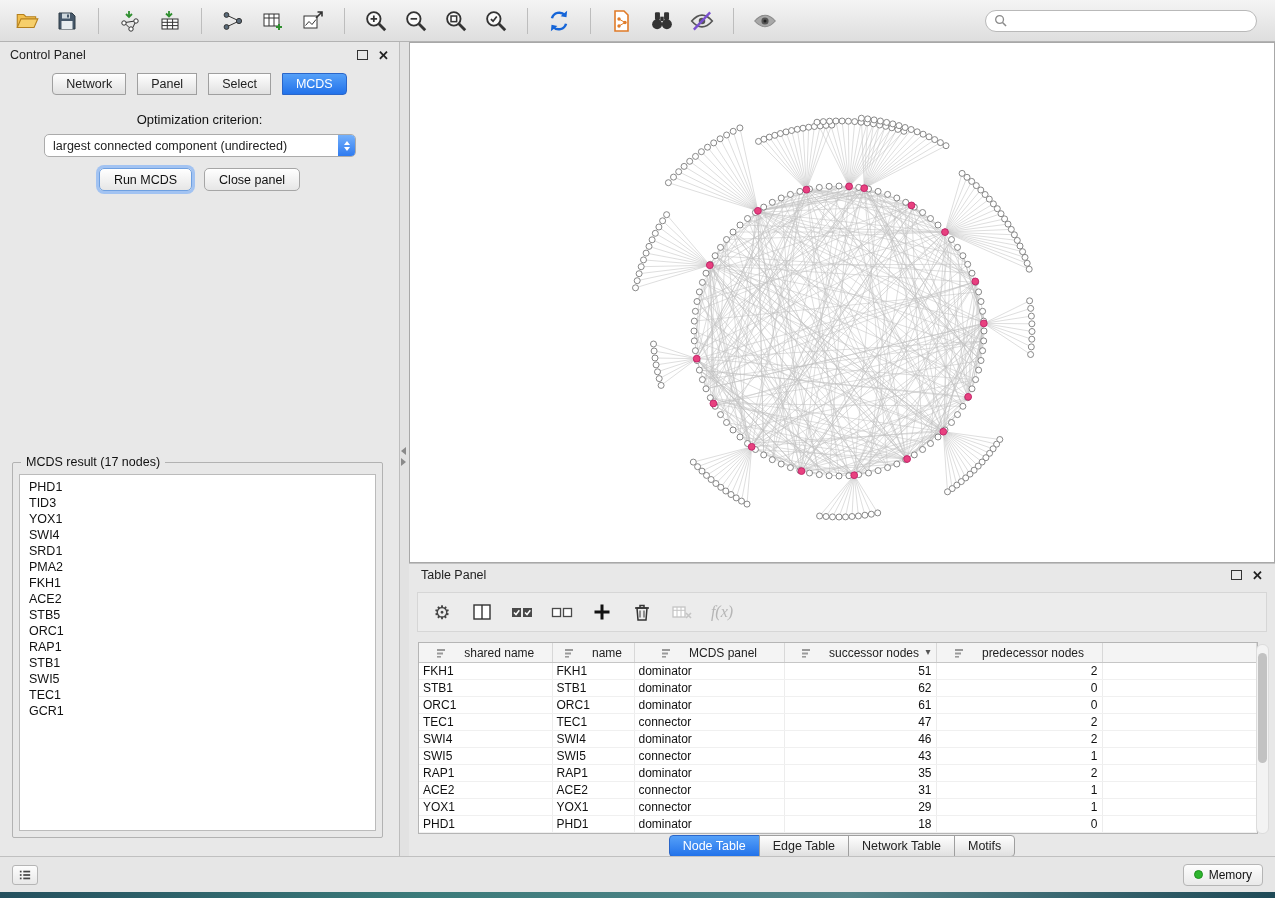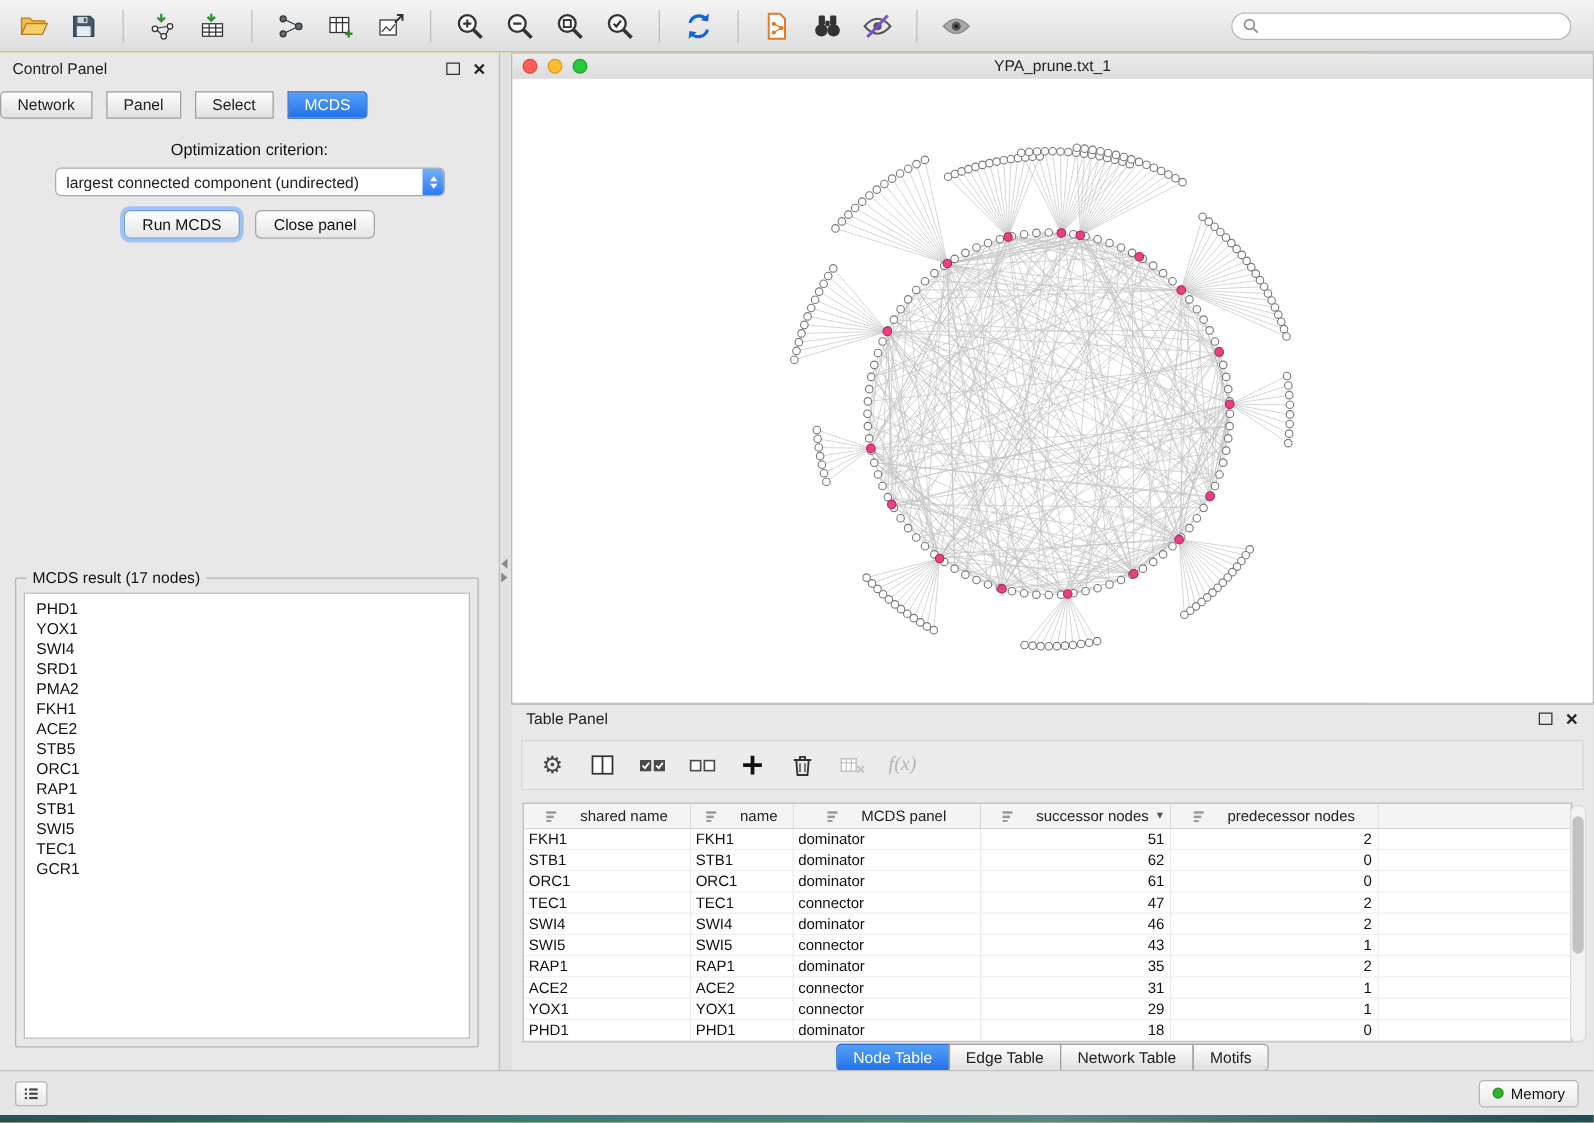--- a/index.html
+++ b/index.html
@@ -1,37 +1,37 @@
 <!DOCTYPE html>
 <html><head>
 <meta charset="utf-8">
 <style>
   html,body{margin:0;padding:0;}
   body{width:1275px;height:898px;overflow:hidden;font-family:"Liberation Sans",sans-serif;background:#e9e9e9;}
-  #app{position:relative;width:1059px;height:898px;background:#fde047;font-size:12px;color:#222;padding-left:40px;}
+  #app{position:relative;width:1059px;height:898px;background:#c2410c;font-size:12px;color:#222;}
   button{font-family:"Liberation Sans",sans-serif;}
 
   
   .toolbar{position:absolute;left:0;top:0;width:1275px;height:42px;
     background:linear-gradient(#f4f4f4,#dedede);border-bottom:1px solid #b3b3b3;
     display:flex;align-items:center;padding:0 10px;box-sizing:border-box;gap:6px;}
   .tbtn{width:34px;height:32px;border:none;background:transparent;display:flex;align-items:center;justify-content:center;padding:0;cursor:pointer;}
   .tbtn svg{display:block;}
   .tsep{width:1px;height:26px;background:#bdbdbd;margin:0 8px;}
   .searchbox{margin-left:auto;margin-right:8px;width:272px;height:22px;background:#fff;border:1px solid #b9b9b9;border-radius:12px;display:flex;align-items:center;padding:0 8px;gap:5px;box-sizing:border-box;}
   .searchbox input{border:none;outline:none;flex:1;font-size:12px;background:transparent;}
 
   
   .control-panel{position:absolute;left:0;top:42px;width:400px;height:814px;background:#e8e8e8;border-right:1px solid #bdbdbd;box-sizing:border-box;}
   .cp-header{position:absolute;left:0;top:0;right:0;height:26px;display:flex;align-items:center;padding:0 10px;}
   .panel-title{font-size:12.5px;color:#222;}
   .hdr-icons{margin-left:auto;display:flex;align-items:center;gap:10px;}
   .float-ic{width:9px;height:8px;border:1.5px solid #333;display:inline-block;}
   .close-ic{font-size:13px;font-weight:bold;color:#222;line-height:1;cursor:pointer;}
-  .cp-tabs{position:absolute;top:31px;left:0;right:0;display:flex;justify-content:flex-start;gap:12px;}
+  .cp-tabs{position:absolute;top:31px;left:0;right:0;display:flex;justify-content:center;gap:12px;}
   .seg{height:22px;padding:0 13px;font-size:12.5px;border:1px solid #9f9f9f;background:linear-gradient(#fefefe,#e0e0e0);margin-left:-1px;cursor:pointer;color:#222;}
   .seg:first-child{border-radius:4px 0 0 4px;margin-left:0;}
   .seg:last-child{border-radius:0 4px 4px 0;}
   .seg.active{background:linear-gradient(#55a0f8,#2272ea);color:#fff;border-color:#2a66c9;}
   .opt-label{position:absolute;top:70px;left:0;right:0;text-align:center;font-size:13px;color:#111;}
   .selectbox{position:absolute;top:92px;left:44px;width:312px;height:23px;background:#fff;border:1px solid #ababab;border-radius:5px;display:flex;align-items:center;box-sizing:border-box;cursor:pointer;}
   .selectbox .sel-text{flex:1;padding:0 8px;font-size:12.5px;white-space:nowrap;overflow:hidden;}
   .sel-stepper{width:17px;height:21px;border-radius:0 4px 4px 0;background:linear-gradient(#74b0fb,#2f7bf0);display:flex;flex-direction:column;align-items:center;justify-content:center;gap:2px;}
   .sel-stepper i{display:block;width:0;height:0;border-left:3.5px solid transparent;border-right:3.5px solid transparent;}
   .sel-stepper .up{border-bottom:4px solid #fff;}
@@ -254,20 +254,21 @@
         </span>
     </div>
     <div class="btn-row">
       <button class="pbtn focused">Run MCDS</button>
       <button class="pbtn">Close panel</button>
     </div>
     <div class="groupbox">
       <span class="legend">MCDS result (17 nodes)</span>
       <div class="mcds-list" id="mcds-list">
           <div class="mcds-item">PHD1</div>
+          <div class="mcds-item">TID3</div>
           <div class="mcds-item">YOX1</div>
           <div class="mcds-item">SWI4</div>
           <div class="mcds-item">SRD1</div>
           <div class="mcds-item">PMA2</div>
           <div class="mcds-item">FKH1</div>
           <div class="mcds-item">ACE2</div>
           <div class="mcds-item">STB5</div>
           <div class="mcds-item">ORC1</div>
           <div class="mcds-item">RAP1</div>
           <div class="mcds-item">STB1</div>
@@ -279,28 +280,20 @@
   </div>
 
   <div class="v-splitter">
     <div class="split-arrows">
       <span class="tri-l"></span>
       <span class="tri-r"></span>
     </div>
   </div>
 
   <div class="network-window">
-    <div class="net-titlebar">
-      <span class="net-title">YPA_prune.txt_1</span>
-      <span class="traffic">
-        <span class="tl red"></span>
-        <span class="tl yel"></span>
-        <span class="tl grn"></span>
-      </span>
-    </div>
     <div class="net-canvas">
       <svg id="net-svg" width="864" height="499">
           <g stroke="#c3c3c3" stroke-width="0.55">
             <line x1="299.8" y1="202.2" x2="477.6" y2="404.6"></line>
             <line x1="299.8" y1="202.2" x2="310.5" y2="184.4"></line>
             <line x1="299.8" y1="202.2" x2="305.1" y2="343.3"></line>
             <line x1="299.8" y1="202.2" x2="557.7" y2="201.3"></line>
             <line x1="299.8" y1="202.2" x2="409.3" y2="411.6"></line>
             <line x1="299.8" y1="202.2" x2="572.6" y2="287.7"></line>
             <line x1="299.8" y1="202.2" x2="330.0" y2="374.0"></line>

